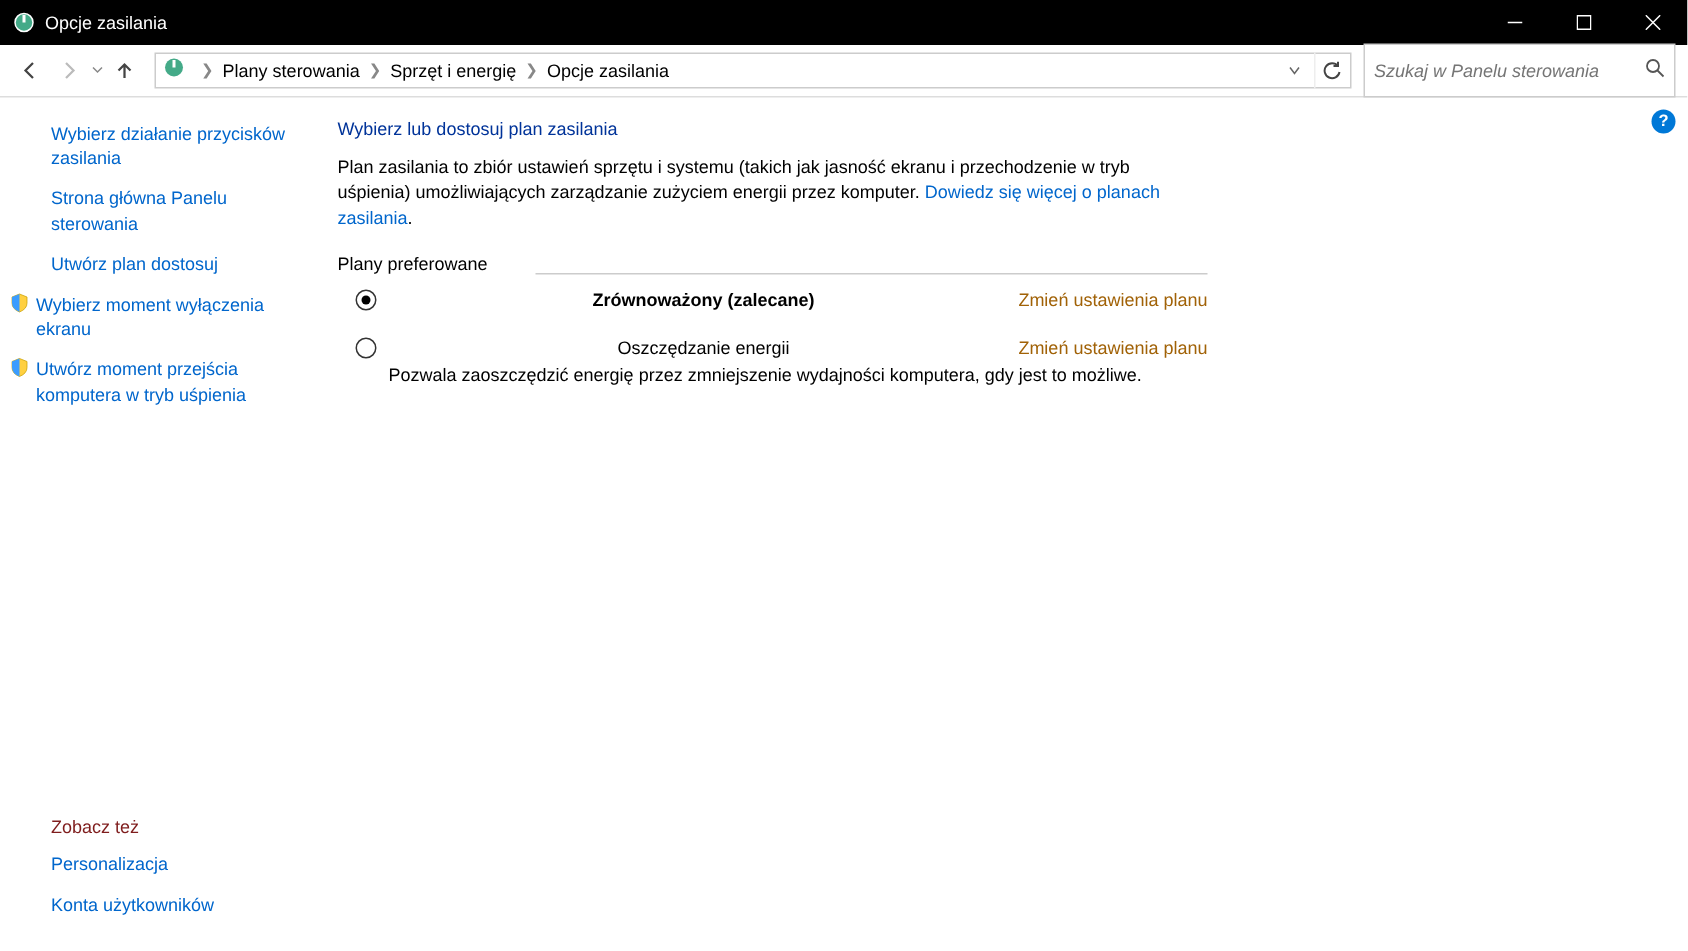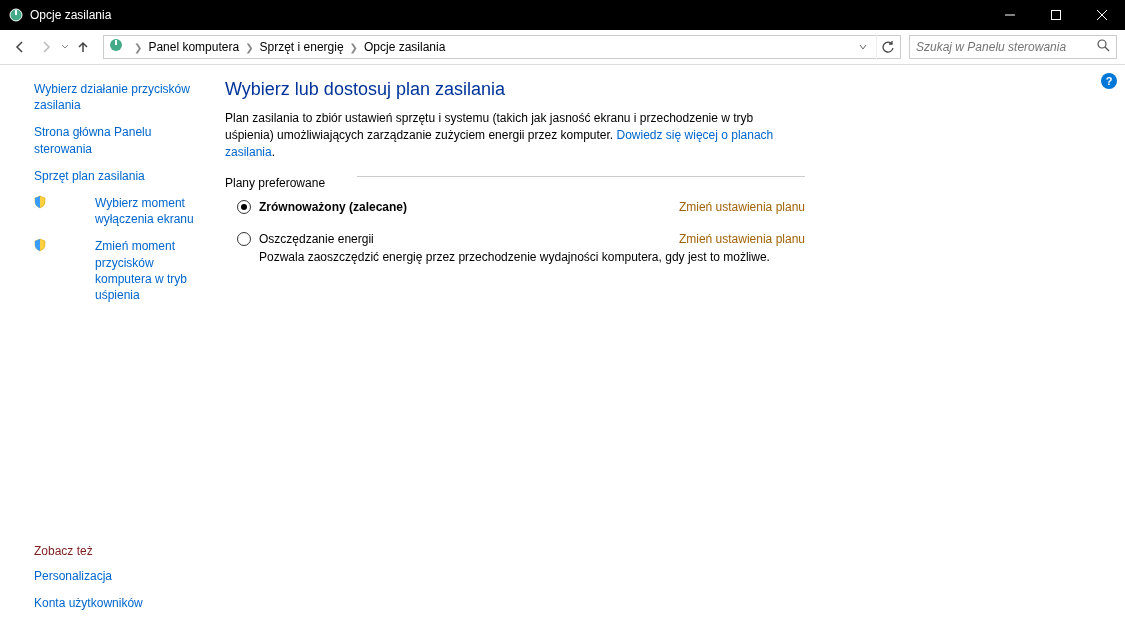--- a/index.html
+++ b/index.html
@@ -17,53 +17,53 @@
   .dropdown-tiny { font-size: 8px; color: #888; margin-left: 1px; }
   
   .addressbar { flex: 1; height: 24px; border: 1px solid #ccc; display: flex; align-items: center; margin: 0 6px; background: #fff; }
   .addr-icon { width: 20px; height: 20px; margin: 0 4px; }
   .breadcrumb { display: flex; align-items: center; flex: 1; }
   .crumb { padding: 0 4px; cursor: default; }
   .crumb-sep { color: #888; font-size: 10px; padding: 0 2px; }
   .addr-tail { display: flex; align-items: center; padding-right: 4px; }
   .refresh-btn { width: 24px; height: 24px; display: flex; align-items: center; justify-content: center; margin-left: 4px; border-left: 1px solid #eee; }
   
-  .searchbox { width: 208px; height: 24px; border: 1px solid #ccc; display: flex; align-items: center; padding: 0 6px; }
+  .searchbox { width: 208px; height: 36px; border: 1px solid #ccc; display: flex; align-items: center; padding: 0 6px; }
   .searchbox input { border: none; outline: none; flex: 1; font-size: 12px; font-style: italic; color: #888; font-family: inherit; background: transparent; }
   .search-icon { color: #555; }
   
   .body-area { display: flex; height: calc(634px - 30px - 35px); position: relative; }
   
   .help-icon { position: absolute; top: 8px; right: 8px; width: 16px; height: 16px; background: #0078d7; color: #fff; border-radius: 50%; display: flex; align-items: center; justify-content: center; font-size: 11px; font-weight: bold; }
   
   .sidebar { width: 215px; padding: 16px 10px 12px 16px; display: flex; flex-direction: column; }
   .sidebar-main { flex: 1; }
   .side-link { color: #0066cc; cursor: pointer; margin-bottom: 11px; display: flex; align-items: flex-start; line-height: 1.35; }
   .side-link .icon-slot { width: 18px; flex-shrink: 0; margin-left: -18px; }
-  .side-link.has-icon { margin-left: 35px; gap: 44px; }
+  .side-link.has-icon { margin-left: 8px; }
   .side-link:not(.has-icon) { margin-left: 18px; }
   .side-link.home { color: #0066cc; }
   .sidebar-bottom { }
   .see-also { color: #7f1d1d; margin-bottom: 10px; margin-left: 18px; }
   
   .content { flex: 1; padding: 14px 20px 0 10px; max-width: 610px; }
-  .page-heading { color: #003399; font-size: 18px; font-weight: 400; margin-bottom: 10px; }
+  .page-heading { color: #003399; font-size: 12px; font-weight: 400; margin-bottom: 10px; }
   .page-desc { line-height: 1.4; margin-bottom: 16px; }
   .inline-link { color: #0066cc; cursor: pointer; }
   
-  .section-label { display: flex; align-items: flex-start; margin-bottom: 10px; gap: 24px; }
+  .section-label { display: flex; align-items: flex-end; margin-bottom: 10px; gap: 24px; }
   .section-label-text { padding-right: 8px; }
   .section-line { flex: 1; height: 1px; background: #ccc; }
   .expand-circle { width: 18px; height: 18px; border: 1px solid #aaa; border-radius: 50%; display: flex; align-items: center; justify-content: center; margin-left: 6px; color: #666; }
   
   .plan { margin: 0 0 18px 12px; }
   .plan-row { display: flex; align-items: center; }
   .plan-radio { width: 14px; height: 14px; border: 1px solid #333; border-radius: 50%; margin-right: 8px; display: flex; align-items: center; justify-content: center; flex-shrink: 0; }
   .plan-radio.selected::after { content: ""; width: 6px; height: 6px; background: #000; border-radius: 50%; }
-  .plan-name { font-weight: 400; flex: 1; }
+  .plan-name { font-weight: 400; flex: 1; text-align: center; }
   .plan-name.bold { font-weight: 700; }
   .plan-link { color: #a16207; cursor: pointer; }
   .plan-desc { margin-left: 22px; margin-top: 3px; line-height: 1.4; }
 </style>
 </head>
 <body>
 
 <div class="titlebar">
   <span class="titlebar-icon">
     <svg viewBox="0 0 16 16" width="16" height="16">
@@ -116,21 +116,21 @@
 
   <div class="addressbar">
     <span class="addr-icon">
       <svg viewBox="0 0 16 16" width="16" height="16">
           <circle cx="8" cy="8" r="6" fill="#4a8"></circle>
           <rect x="7" y="3" width="2" height="5" fill="#fff"></rect>
         </svg>
     </span>
     <div class="breadcrumb">
       <span class="crumb-sep">❯</span>
-      <span class="crumb">Panel komputera</span>
+      <span class="crumb">Plany sterowania</span>
       <span class="crumb-sep">❯</span>
       <span class="crumb">Sprzęt i energię</span>
       <span class="crumb-sep">❯</span>
       <span class="crumb">Opcje zasilania</span>
     </div>
     <div class="addr-tail">
       <svg width="10" height="10" viewBox="0 0 10 10">
           <path d="M2 3 L5 7 L8 3" fill="none" stroke="#666" stroke-width="1"></path>
         </svg>
     </div>
@@ -158,39 +158,39 @@
 
   <div class="sidebar">
     <div class="sidebar-main">
       <div class="side-link">
         <span>Wybierz działanie przycisków zasilania</span>
       </div>
       <div class="side-link home">
         <span>Strona główna Panelu sterowania</span>
       </div>
       <div class="side-link">
-        <span>Sprzęt plan zasilania</span>
+        <span>Utwórz plan dostosuj</span>
       </div>
       <div class="side-link has-icon">
         <span class="icon-slot">
           <svg width="14" height="14" viewBox="0 0 14 14">
               <path d="M7 1 L12 3 L12 7 Q12 11 7 13 Q2 11 2 7 L2 3 Z" fill="#ffd040" stroke="#c9a000" stroke-width="0.5"></path>
               <path d="M7 1 L7 13 Q2 11 2 7 L2 3 Z" fill="#3a9cff"></path>
             </svg>
         </span>
         <span>Wybierz moment wyłączenia ekranu</span>
       </div>
       <div class="side-link has-icon">
         <span class="icon-slot">
           <svg width="14" height="14" viewBox="0 0 14 14">
               <path d="M7 1 L12 3 L12 7 Q12 11 7 13 Q2 11 2 7 L2 3 Z" fill="#ffd040" stroke="#c9a000" stroke-width="0.5"></path>
               <path d="M7 1 L7 13 Q2 11 2 7 L2 3 Z" fill="#3a9cff"></path>
             </svg>
         </span>
-        <span>Zmień moment przycisków komputera w tryb uśpienia</span>
+        <span>Utwórz moment przejścia komputera w tryb uśpienia</span>
       </div>
     </div>
     <div class="sidebar-bottom">
       <div class="see-also">Zobacz też</div>
       <div class="side-link">
         <span>Personalizacja</span>
       </div>
       <div class="side-link">
         <span>Konta użytkowników</span>
       </div>
@@ -215,17 +215,17 @@
         <span class="plan-link">Zmień ustawienia planu</span>
       </div>
     </div>
 
     <div class="plan">
       <div class="plan-row">
         <span class="plan-radio"></span>
         <span class="plan-name">Oszczędzanie energii</span>
         <span class="plan-link">Zmień ustawienia planu</span>
       </div>
-      <div class="plan-desc">Pozwala zaoszczędzić energię przez przechodzenie wydajności komputera, gdy jest to możliwe.</div>
+      <div class="plan-desc">Pozwala zaoszczędzić energię przez zmniejszenie wydajności komputera, gdy jest to możliwe.</div>
     </div>
 
   </div>
 </div>
 
 </body></html>

